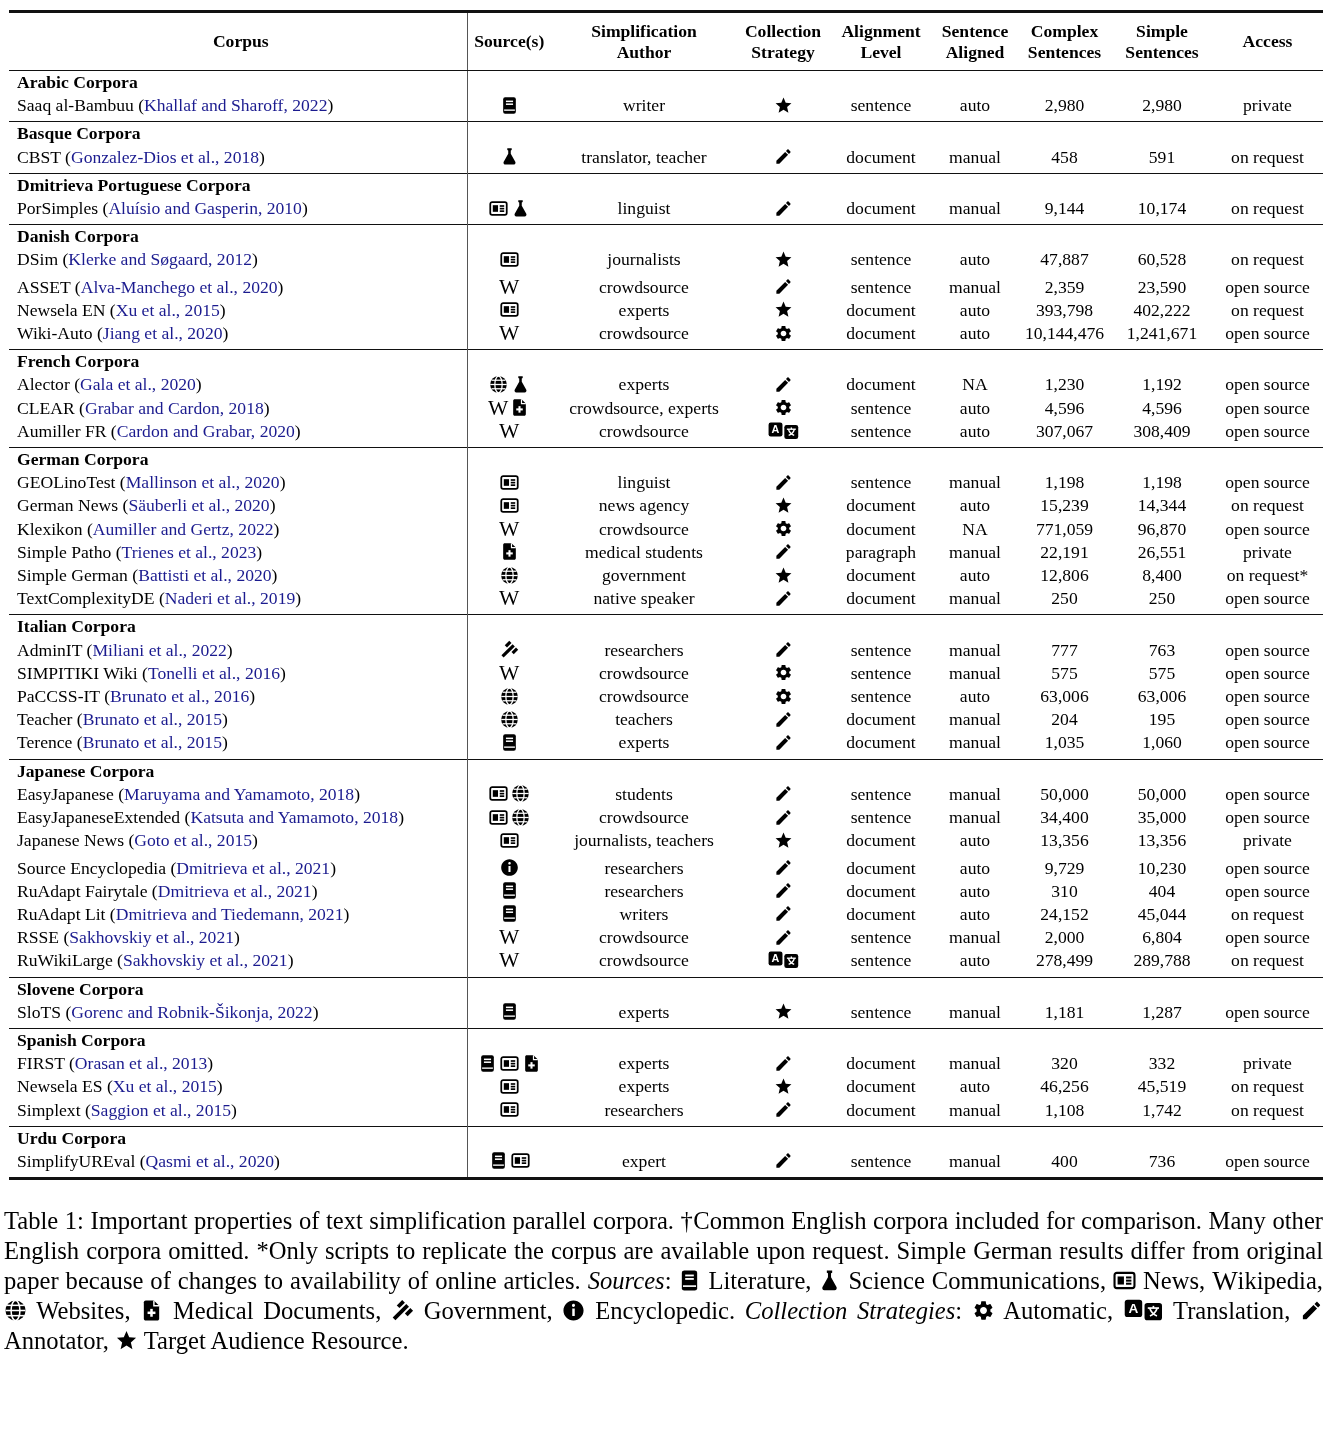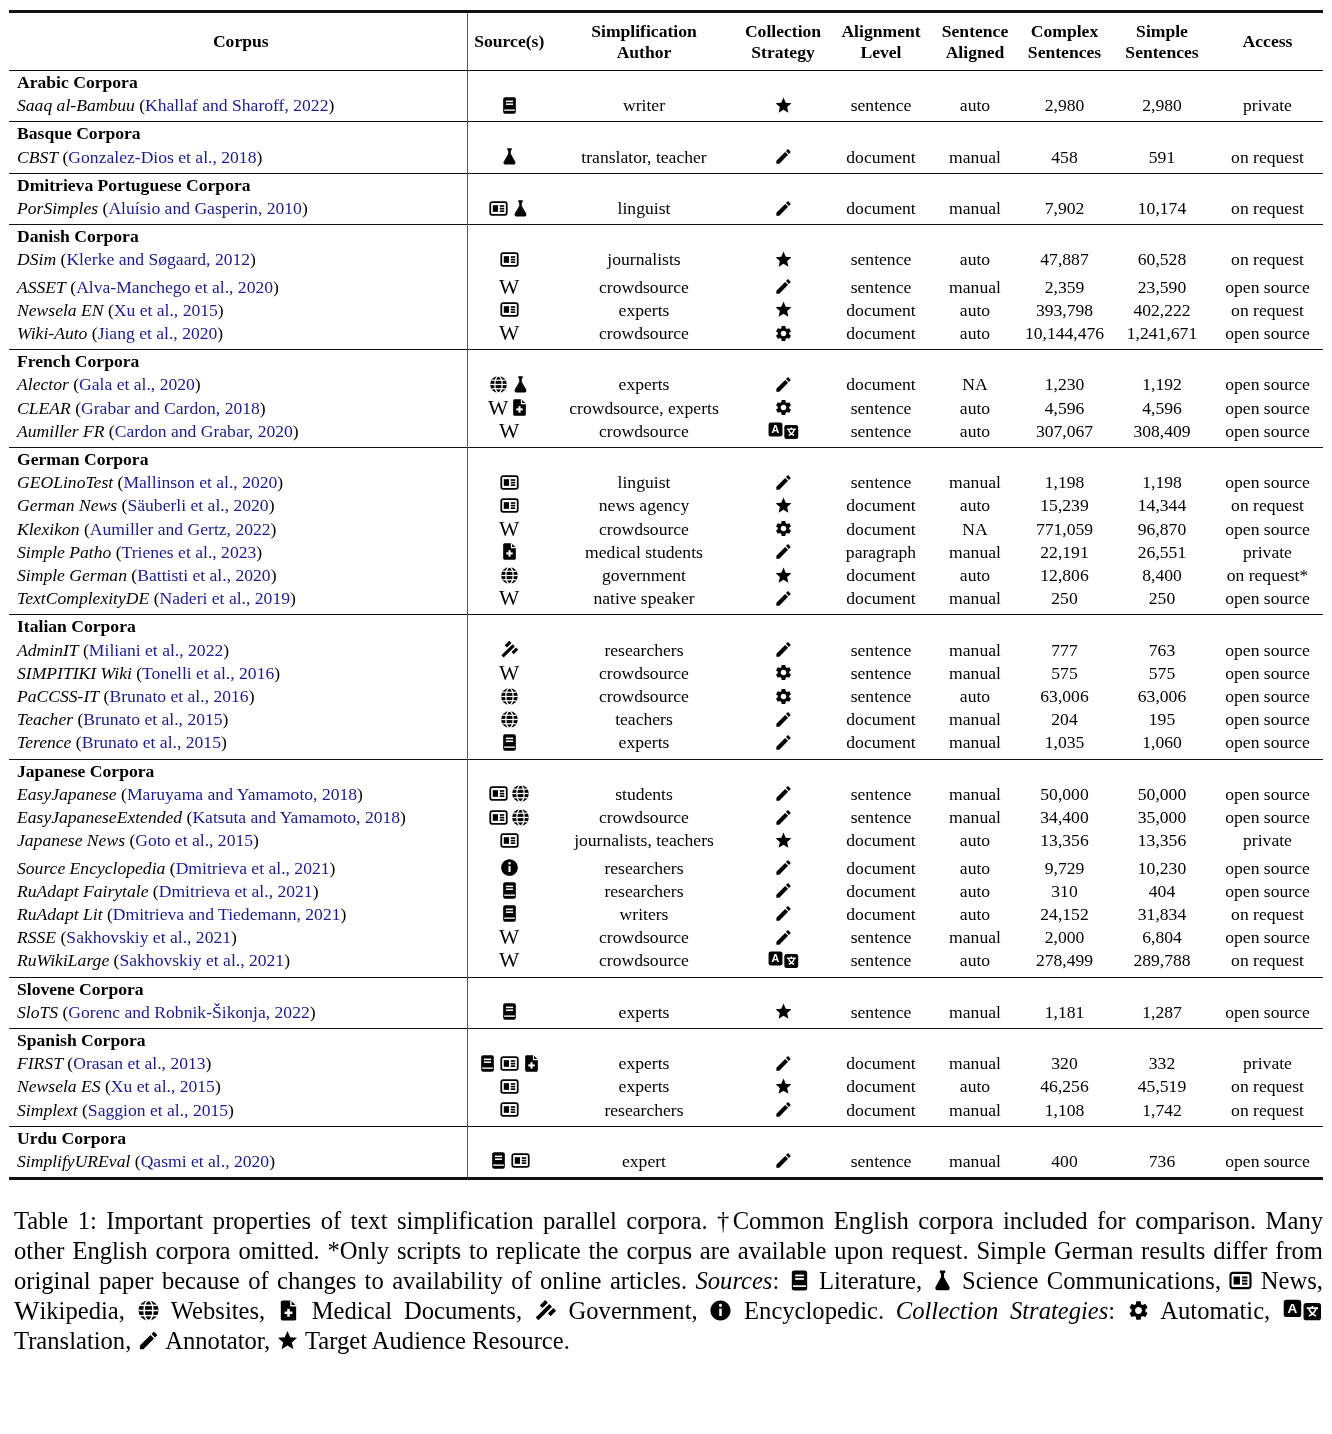--- a/index.html
+++ b/index.html
@@ -10,29 +10,29 @@
   th,td{overflow:hidden;}
   thead th{font-weight:bold;font-size:17.6px;line-height:20.5px;white-space:pre-line;
            vertical-align:middle;text-align:center;padding:8px 2px;border-bottom:1.6px solid #111;}
   thead th.c-corpus{text-align:center;}
   td{font-size:17.6px;line-height:23.2px;padding:0 2px;text-align:center;vertical-align:middle;}
   .c-corpus{text-align:left;padding-left:8px;}
   .c-src,th.c-src{border-left:1px solid #555;}
   tbody.section tr.section-row td{border-top:1.6px solid #111;padding-top:0;}
   tbody.section tr:last-child td{padding-bottom:4px;}
   .section-label{font-weight:bold;font-size:17.6px;}
-  .corpus-name{font-style:italic;text-align:right;}
+  .corpus-name{text-align:right;}
   a.cite{color:var(--link-color,#1b1b8f);text-decoration:none;cursor:pointer;}
 
   svg.icon{width:19px;height:19px;vertical-align:-3.5px;fill:#000;}
   svg.icon-wide{width:31px;height:17.5px;vertical-align:-2.5px;}
   .c-src svg.icon{margin:0 1.5px;}
   .w-glyph{font-family:"Liberation Serif",serif;font-size:21.5px;line-height:1;vertical-align:-1px;}
 
-  #caption{margin:26px 9px 0 14px;font-size:24.6px;line-height:30px;text-align:justify;}
+  #caption{margin:26px 9px 0 4px;font-size:24.6px;line-height:30px;text-align:justify;}
   #caption .ital{font-style:italic;}
   #caption svg.icon{width:23px;height:23px;vertical-align:-3px;}
   #caption svg.icon-wide{width:41px;height:22px;vertical-align:-2px;}
   #caption .w-glyph{font-size:27px;}
 </style>
 </head>
 <body>
 
 <table id="corpora-table">
     <colgroup>
@@ -128,21 +128,21 @@
             <rect x="13.6" y="14.3" width="5.6" height="2.1"></rect>
           </svg><svg class="icon" viewBox="0 0 24 24" aria-hidden="true">
             <path d="M9.2 1.5h5.6v2.3l-1.2.6v4.2l5.7 10.1c.8 1.5-.3 3.4-2 3.4H6.7c-1.7 0-2.8-1.9-2-3.4l5.7-10.1V4.4l-1.2-.6V1.5z"></path>
           </svg></td>
         <td class="c-author">linguist</td>
         <td class="c-strat"><svg class="icon" viewBox="0 0 24 24" aria-hidden="true">
             <path d="M3 17.25V21h3.75L17.81 9.94l-3.75-3.75L3 17.25zM20.71 7.04c.39-.39.39-1.02 0-1.41l-2.34-2.34c-.39-.39-1.02-.39-1.41 0l-1.83 1.83 3.75 3.75 1.83-1.83z"></path>
           </svg></td>
         <td class="c-align">document</td>
         <td class="c-sal">manual</td>
-        <td class="c-cpx">7,902</td>
+        <td class="c-cpx">9,144</td>
         <td class="c-smp">10,174</td>
         <td class="c-acc">on request</td>
       </tr>
     </tbody>
     <tbody class="section">
       <tr class="section-row">
         <td class="c-corpus"><span class="section-label">Danish Corpora</span></td>
         <td class="c-src"></td>
         <td colspan="7"></td>
       </tr>
@@ -613,21 +613,21 @@
             <rect x="7.5" y="9.4" width="9" height="1.9" fill="#fff"></rect>
             <rect x="5.2" y="17" width="13.6" height="1.7" fill="#fff"></rect>
           </svg></td>
         <td class="c-author">writers</td>
         <td class="c-strat"><svg class="icon" viewBox="0 0 24 24" aria-hidden="true">
             <path d="M3 17.25V21h3.75L17.81 9.94l-3.75-3.75L3 17.25zM20.71 7.04c.39-.39.39-1.02 0-1.41l-2.34-2.34c-.39-.39-1.02-.39-1.41 0l-1.83 1.83 3.75 3.75 1.83-1.83z"></path>
           </svg></td>
         <td class="c-align">document</td>
         <td class="c-sal">auto</td>
         <td class="c-cpx">24,152</td>
-        <td class="c-smp">31,834</td>
+        <td class="c-smp">45,044</td>
         <td class="c-acc">on request</td>
       </tr>
       <tr>
         <td class="c-corpus"><span class="corpus-name">RSSE</span> (<a href="#" class="cite">Sakhovskiy et al., 2021</a>)</td>
         <td class="c-src"><span class="w-glyph">W</span></td>
         <td class="c-author">crowdsource</td>
         <td class="c-strat"><svg class="icon" viewBox="0 0 24 24" aria-hidden="true">
             <path d="M3 17.25V21h3.75L17.81 9.94l-3.75-3.75L3 17.25zM20.71 7.04c.39-.39.39-1.02 0-1.41l-2.34-2.34c-.39-.39-1.02-.39-1.41 0l-1.83 1.83 3.75 3.75 1.83-1.83z"></path>
           </svg></td>
         <td class="c-align">sentence</td>

